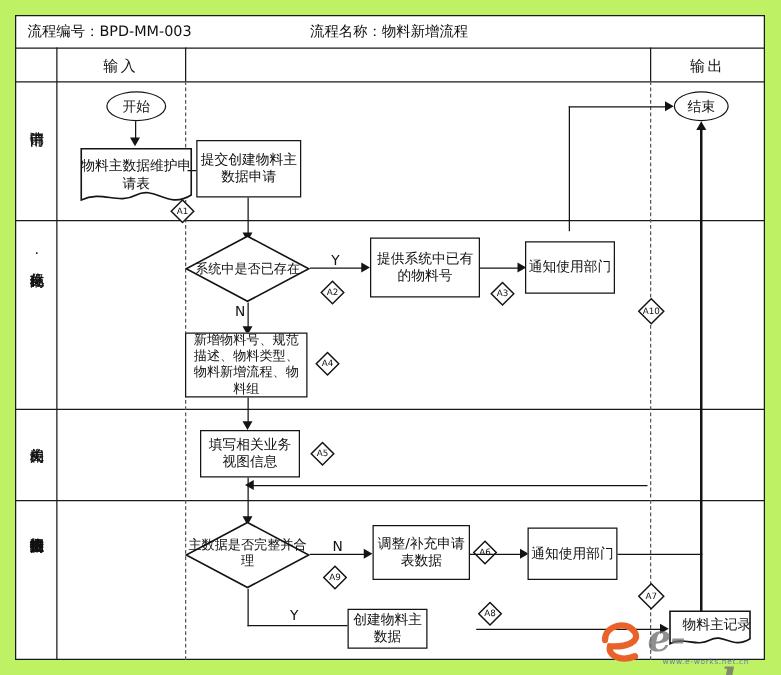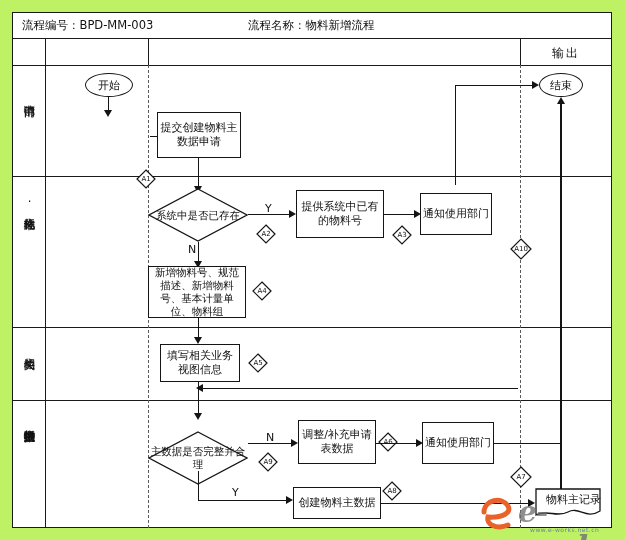--- a/index.html
+++ b/index.html
@@ -80,46 +80,53 @@
 
   <div class="vrule" style="left:45px;top:38px;height:490px;"></div>
   <div class="vdash" style="left:148px;top:65px;height:463px;"></div>
   <div class="vdash" style="left:520px;top:65px;height:463px;"></div>
   <div class="vrule" style="left:148px;top:38px;height:27px;"></div>
   <div class="vrule" style="left:520px;top:38px;height:27px;"></div>
 
   <div class="hdr-txt" style="left:22px;top:18px;">流程编号：BPD-MM-003</div>
   <div class="hdr-txt" style="left:248px;top:18px;">流程名称：物料新增流程</div>
 
+  <div class="col-title" style="left:45px;top:45px;width:103px;">输入</div>
   <div class="col-title" style="left:520px;top:45px;width:92px;">输出</div>
 
   <div class="lane-label" style="left:13px;top:85px;">
     <span style="writing-mode:vertical-rl;text-orientation:upright;display:inline-block;">申请部门</span>
   </div>
   <div class="lane-label" style="left:13px;top:195px;">
     <span style="writing-mode:vertical-rl;text-orientation:upright;display:inline-block;">·标准化岗位</span>
   </div>
   <div class="lane-label" style="left:13px;top:338px;">
     <span style="writing-mode:vertical-rl;text-orientation:upright;display:inline-block;">相关岗位</span>
   </div>
   <div class="lane-label" style="left:13px;top:410px;">
     <span style="writing-mode:vertical-rl;text-orientation:upright;display:inline-block;">物料主数据维护岗位</span>
   </div>
 
   <div class="node oval" style="left:85px;top:73px;width:48px;height:24px;">开始</div>
 
   <div class="ln lnv" style="left:108px;top:97px;height:15px;"></div>
   <div class="arrow arr-down" style="left:104px;top:110px;"></div>
 
+  <div class="doc" style="left:64px;top:118px;width:90px;height:48px;">
+    <svg width="90" height="48" viewBox="0 0 90 48">
+      <path d="M1,1 L89,1 L89,38 C70,50 60,30 45,38 C30,46 18,34 1,42 Z" fill="#ffffff" stroke="#151515" stroke-width="1.3"></path>
+    </svg>
+    <div class="doctxt" style="top:8px;">物料主数据维护申请表</div>
+  </div>
 
   <div class="ln lnh" style="left:150px;top:136px;width:12px;"></div>
 
   <div class="node box" style="left:157px;top:112px;width:84px;height:46px;">提交创建物料主数据申请</div>
 
-  <div class="marker" style="left:136px;top:169px;">
+  <div class="marker" style="left:136px;top:159px;">
     <svg width="20" height="20" viewBox="0 0 20 20">
       <path d="M10,1 L19,10 L10,19 L1,10 Z" fill="#fff" stroke="#151515" stroke-width="1.2"></path>
     </svg>
     <div class="mtxt">A1</div>
   </div>
 
   <div class="ln lnv" style="left:198px;top:158px;height:30px;"></div>
   <div class="arrow arr-down" style="left:194px;top:186px;"></div>
 
   <div class="node oval" style="left:539px;top:73px;width:44px;height:24px;">结束</div>
@@ -167,21 +174,21 @@
     <svg width="22" height="22" viewBox="0 0 22 22">
       <path d="M11,1 L21,11 L11,21 L1,11 Z" fill="#fff" stroke="#151515" stroke-width="1.2"></path>
     </svg>
     <div class="mtxt" style="width:22px;height:22px;">A10</div>
   </div>
 
   <div class="ln lnv" style="left:198px;top:242px;height:22px;"></div>
   <div class="edgelabel" style="left:188px;top:243px;">N</div>
   <div class="arrow arr-down" style="left:194px;top:261px;"></div>
 
-  <div class="node box" style="left:148px;top:266px;width:98px;height:52px;line-height:13px;font-size:10.5px;">新增物料号、规范描述、新增物料号、基本计量单位、物料组</div>
+  <div class="node box" style="left:148px;top:266px;width:98px;height:52px;line-height:13px;font-size:10.5px;">新增物料号、规范描述、物料类型、物料新增流程、物料组</div>
 
   <div class="marker" style="left:252px;top:281px;">
     <svg width="20" height="20" viewBox="0 0 20 20">
       <path d="M10,1 L19,10 L10,19 L1,10 Z" fill="#fff" stroke="#151515" stroke-width="1.2"></path>
     </svg>
     <div class="mtxt">A4</div>
   </div>
 
   <div class="ln lnv" style="left:198px;top:318px;height:22px;"></div>
   <div class="arrow arr-down" style="left:194px;top:337px;"></div>
@@ -194,21 +201,21 @@
     </svg>
     <div class="mtxt">A5</div>
   </div>
 
   <div class="ln lnv" style="left:198px;top:382px;height:34px;"></div>
   <div class="arrow arr-down" style="left:194px;top:413px;"></div>
 
   <div class="ln lnh" style="left:198px;top:388px;width:320px;"></div>
   <div class="arrow arr-left" style="left:196px;top:384px;"></div>
 
-  <div class="diamond" style="left:148px;top:431px;width:100px;height:54px;">
+  <div class="diamond" style="left:148px;top:417px;width:100px;height:54px;font-family:Liberation Mono, monospace;">
     <svg width="100" height="54" viewBox="0 0 100 54">
       <path d="M50,1 L99,27 L50,53 L1,27 Z" fill="#fff" stroke="#151515" stroke-width="1.3"></path>
     </svg>
     <div class="dtxt">主数据是否完整并合理</div>
   </div>
 
   <div class="ln lnh" style="left:248px;top:443px;width:48px;"></div>
   <div class="edgelabel" style="left:266px;top:431px;">N</div>
   <div class="arrow arr-right" style="left:291px;top:439px;"></div>
 
@@ -238,21 +245,21 @@
       <path d="M11,1 L21,11 L11,21 L1,11 Z" fill="#fff" stroke="#151515" stroke-width="1.2"></path>
     </svg>
     <div class="mtxt" style="width:22px;height:22px;">A7</div>
   </div>
 
   <div class="ln lnv" style="left:198px;top:471px;height:30px;"></div>
   <div class="ln lnh" style="left:198px;top:500px;width:92px;"></div>
   <div class="edgelabel" style="left:232px;top:486px;">Y</div>
   <div class="arrow arr-right" style="left:286px;top:496px;"></div>
 
-  <div class="node box" style="left:293px;top:487px;width:88px;height:32px;">创建物料主数据</div>
+  <div class="node box" style="left:278px;top:487px;width:64px;height:32px;">创建物料主数据</div>
 
   <div class="marker" style="left:382px;top:481px;">
     <svg width="20" height="20" viewBox="0 0 20 20">
       <path d="M10,1 L19,10 L10,19 L1,10 Z" fill="#fff" stroke="#151515" stroke-width="1.2"></path>
     </svg>
     <div class="mtxt">A8</div>
   </div>
 
   <div class="ln lnh" style="left:381px;top:503px;width:152px;"></div>
   <div class="arrow arr-right" style="left:528px;top:499px;"></div>

